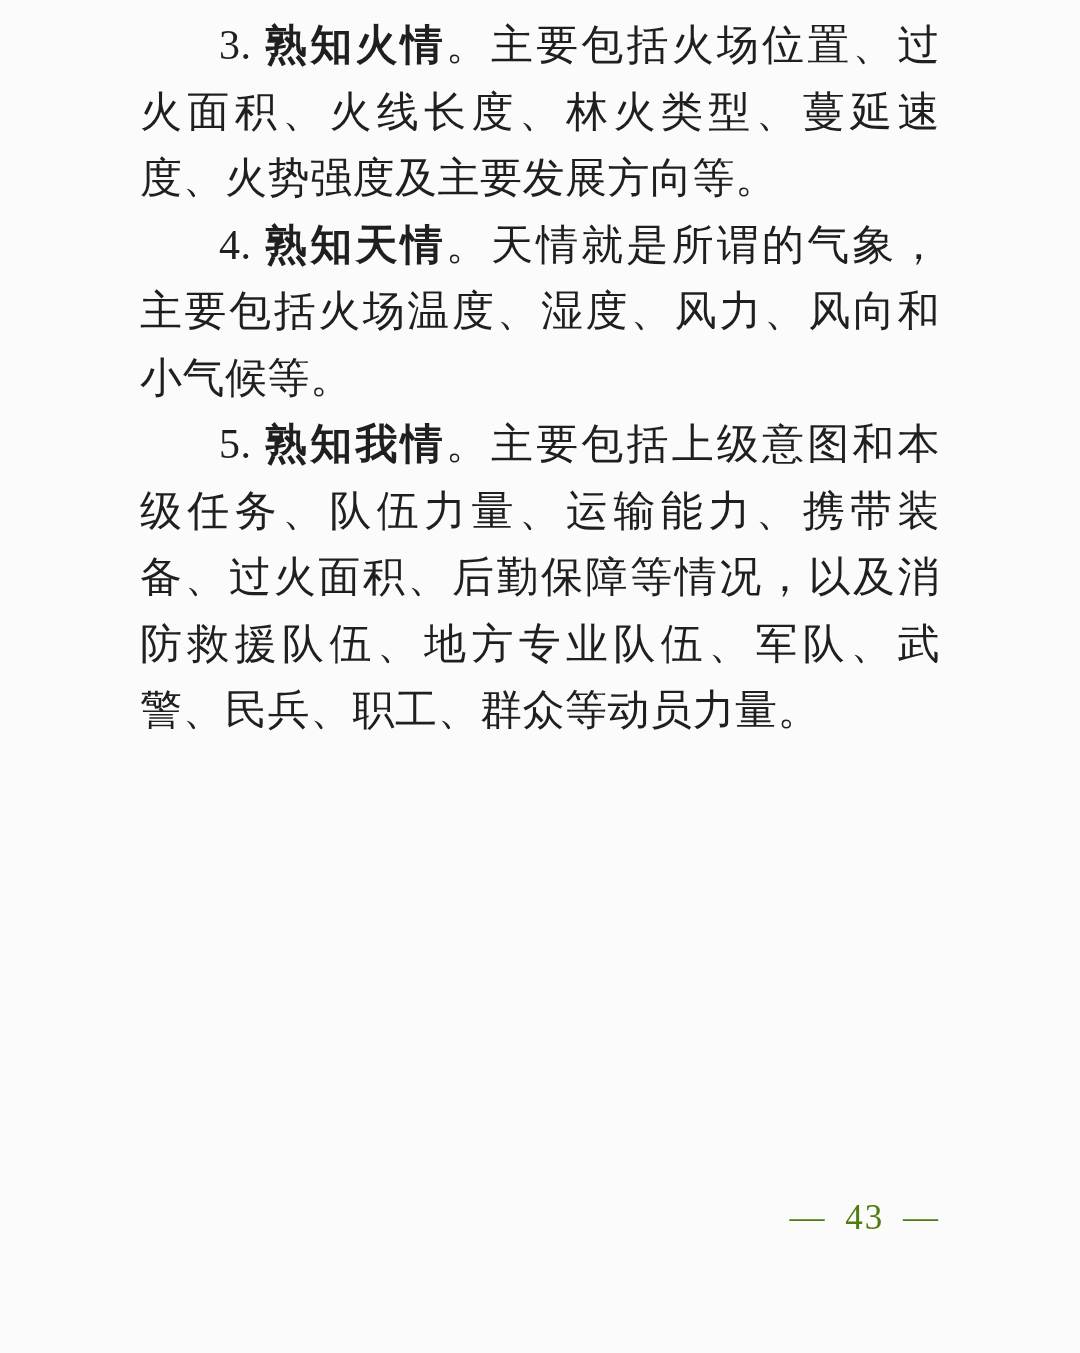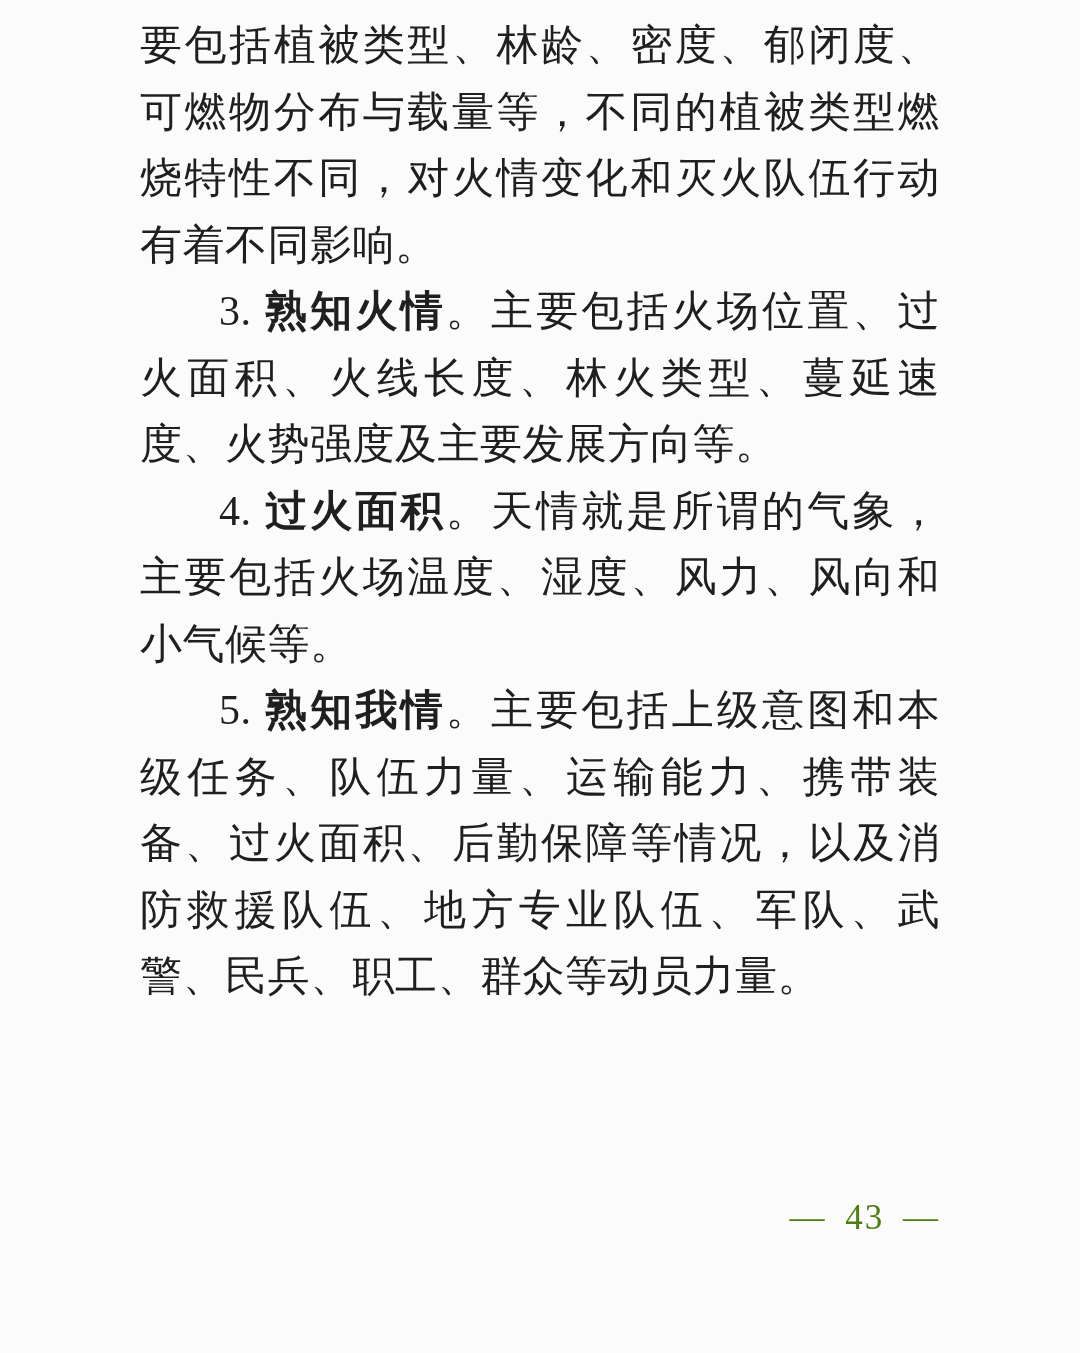--- a/index.html
+++ b/index.html
@@ -49,24 +49,23 @@
     letter-spacing: 2px;
     word-spacing: 8px;
   }
 </style>
 </head>
 <body>
 
 <div class="page">
   <div class="content">
 
-    <p class="para"><span>要包括植被类型、林龄、密度、郁闭度、可燃物分布与载量等，不同的植被类型燃烧特性不同，对火情变化和灭火队伍行动有着不同影响。</span></p>
 
     <p class="para indent"><span class="seg-num">3. </span><span class="seg-bold">熟知火情</span><span>。主要包括火场位置、过火面积、火线长度、林火类型、蔓延速度、火势强度及主要发展方向等。</span></p>
 
-    <p class="para indent"><span class="seg-num">4. </span><span class="seg-bold">过火面积</span><span>。天情就是所谓的气象，主要包括火场温度、湿度、风力、风向和小气候等。</span></p>
+    <p class="para indent"><span class="seg-num">4. </span><span class="seg-bold">熟知天情</span><span>。天情就是所谓的气象，主要包括火场温度、湿度、风力、风向和小气候等。</span></p>
 
     <p class="para indent"><span class="seg-num">5. </span><span class="seg-bold">熟知我情</span><span>。主要包括上级意图和本级任务、队伍力量、运输能力、携带装备、过火面积、后勤保障等情况，以及消防救援队伍、地方专业队伍、军队、武警、民兵、职工、群众等动员力量。</span></p>
 
   </div>
 
   <div class="footer">— 43 —</div>
 </div>
 
 </body></html>

